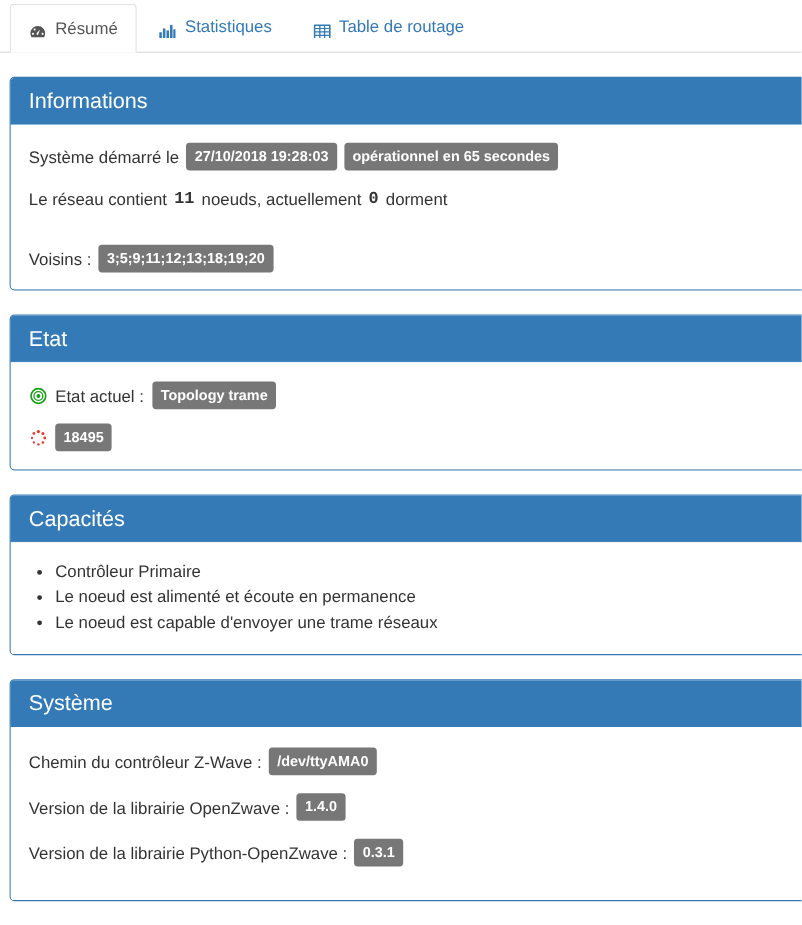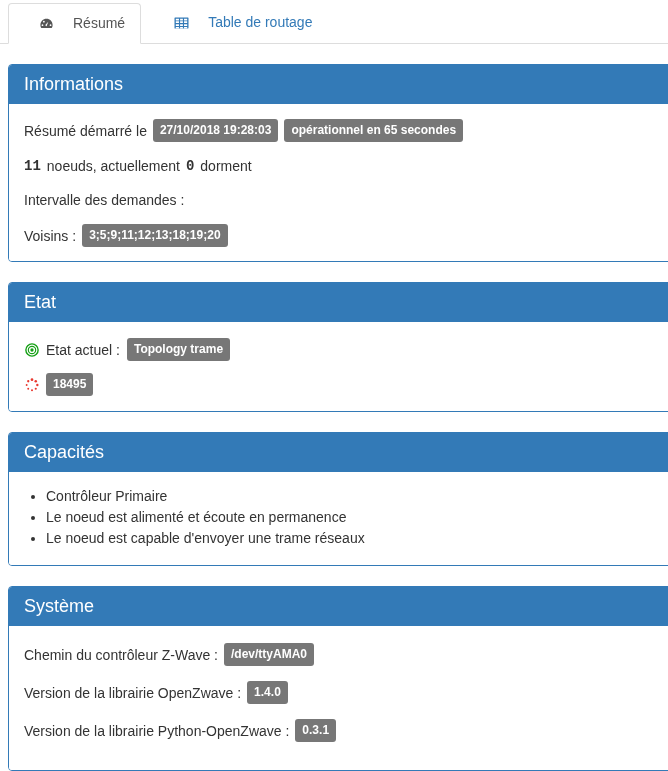--- a/index.html
+++ b/index.html
@@ -20,23 +20,23 @@
     display: flex;
     align-items: flex-end;
     list-style: none;
     margin: 0;
     padding: 0 0 0 8px;
     height: 44px;
     border-bottom: 1px solid #dddddd;
   }
   .nav-tab {
     display: flex;
-    align-items: center;
-    gap: 19px;
-    padding: 10px 15px 9px 30px;
+    align-items: flex-end;
+    gap: 7px;
+    padding: 10px 15px 9px 15px;
     margin-right: 2px;
     font-size: 14px;
     line-height: 1.42;
     color: #337ab7;
     cursor: pointer;
     position: relative;
     border: 1px solid transparent;
     border-radius: 4px 4px 0 0;
     white-space: nowrap;
     background: transparent;
@@ -161,54 +161,66 @@
     <li class="nav-tab active">
       <span class="tab-icon">
         <svg width="15" height="14" viewBox="0 0 16 16" fill="#555555" aria-hidden="true">
           <path d="M8 2C4.1 2 1 5.1 1 9c0 1.1.3 2.2.7 3.1.2.4.6.6 1 .6h10.6c.4 0 .8-.2 1-.6.4-.9.7-2 .7-3.1 0-3.9-3.1-7-7-7zm-4.6 8.4a1 1 0 1 1 0-2 1 1 0 0 1 0 2zM5 6.3a1 1 0 1 1 0-2 1 1 0 0 1 0 2zm3 4.2a1.2 1.2 0 0 1-.9-2l3-3.2-1.6 4.2c-.1.6-.3 1-.5 1zm4.6-.1a1 1 0 1 1 0-2 1 1 0 0 1 0 2z"></path>
         </svg>
       </span>
       <span>Résumé</span>
     </li>
 
 
+    <li class="nav-tab">
+      <span class="tab-icon">
+        <svg width="15" height="14" viewBox="0 0 16 16" fill="#337ab7" aria-hidden="true">
+          <rect x="0.3" y="9.0" width="2.4" height="5.5"></rect>
+          <rect x="3.7" y="5.4" width="2.4" height="9.1"></rect>
+          <rect x="7.1" y="7.2" width="2.4" height="7.3"></rect>
+          <rect x="10.5" y="2.0" width="2.4" height="12.5"></rect>
+          <rect x="13.6" y="6.2" width="2.1" height="8.3"></rect>
+        </svg>
+      </span>
+      <span>Statistiques</span>
+    </li>
 
 
     <li class="nav-tab">
       <span class="tab-icon">
         <svg width="15" height="14" viewBox="0 0 16 16" fill="#337ab7" aria-hidden="true">
           <path d="M0.6 1.6h14.8c.33 0 .6.27.6.6v11.6c0 .33-.27.6-.6.6H.6a.6.6 0 0 1-.6-.6V2.2c0-.33.27-.6.6-.6zm.9 1.5v1.9h3.6V3.1H1.5zm4.9 0v1.9h3.2V3.1H6.4zm4.5 0v1.9h3.6V3.1h-3.6zM1.5 6.0v2.0h3.6V6.0H1.5zm4.9 0v2.0h3.2V6.0H6.4zm4.5 0v2.0h3.6V6.0h-3.6zM1.5 9.3v2.0h3.6v-2H1.5zm4.9 0v2.0h3.2v-2H6.4zm4.5 0v2.0h3.6v-2h-3.6zM1.5 12.6v1.9h3.6v-1.9H1.5zm4.9 0v1.9h3.2v-1.9H6.4zm4.5 0v1.9h3.6v-1.9h-3.6z"></path>
         </svg>
       </span>
       <span>Table de routage</span>
     </li>
 
   </ul>
 
   <div class="panel panel-info" style="margin-top:20px;">
     <div class="panel-heading">
       <h3 class="panel-title">Informations</h3>
     </div>
     <div class="panel-body">
 
       <p class="info-line">
-        <span>Résumé démarré le</span>
+        <span>Système démarré le</span>
         <span class="label-gray">27/10/2018 19:28:03</span>
         <span class="label-gray">opérationnel en 65 secondes</span>
       </p>
 
       <p class="info-line">
+        <span>Le réseau contient</span>
         <span class="bold">11</span>
         <span>noeuds, actuellement</span>
         <span class="bold">0</span>
         <span>dorment</span>
       </p>
 
       <p class="info-line">
-        <span>Intervalle des demandes :</span>
       </p>
 
       <p class="info-line">
         <span>Voisins :</span>
         <span class="label-gray">3;5;9;11;12;13;18;19;20</span>
       </p>
 
     </div>
   </div>
 

